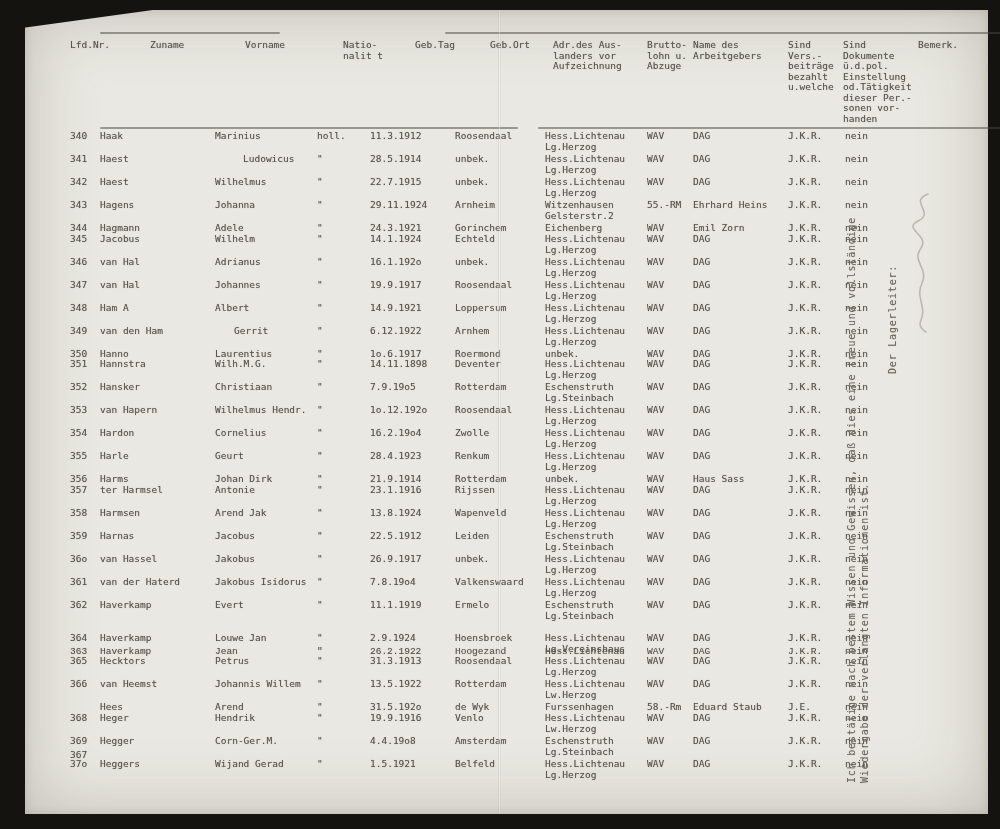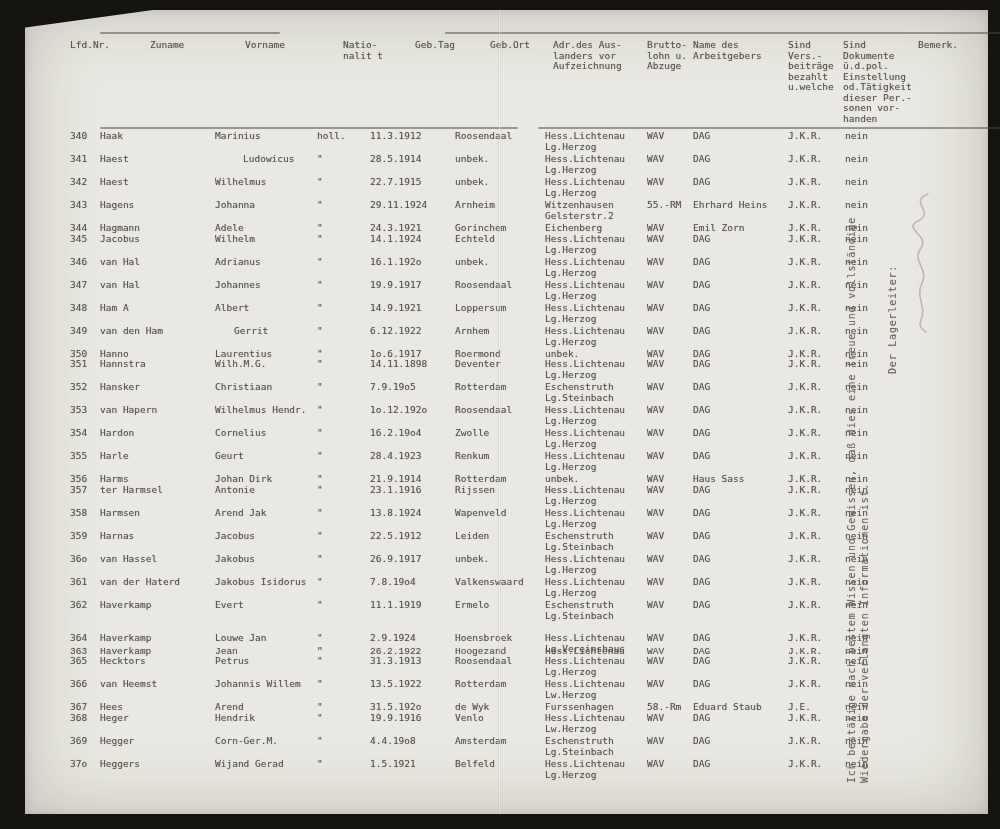--- a/index.html
+++ b/index.html
@@ -410,21 +410,21 @@
         <div class="cell ink" style="left: 292px;">"</div>
         <div class="cell ink" style="left: 345px;">13.5.1922</div>
         <div class="cell ink" style="left: 430px;">Rotterdam</div>
         <div class="cell ink" style="left: 520px;"><div>Hess.Lichtenau</div><div>Lw.Herzog</div></div>
         <div class="cell ink" style="left: 622px;">WAV</div>
         <div class="cell ink" style="left: 668px;">DAG</div>
         <div class="cell ink" style="left: 763px;">J.K.R.</div>
         <div class="cell ink" style="left: 820px;">nein</div>
       </div>
       <div class="trow" style="top: 691px;">
-        <div class="cell ink" style="left: 45px;">367</div>
+        <div class="cell ink" style="left: 45px; margin-top: 48px;">367</div>
         <div class="cell ink" style="left: 75px;">Hees</div>
         <div class="cell ink" style="left: 190px;">Arend</div>
         <div class="cell ink" style="left: 292px;">"</div>
         <div class="cell ink" style="left: 345px;">31.5.192o</div>
         <div class="cell ink" style="left: 430px;">de Wyk</div>
         <div class="cell ink" style="left: 520px;"><div>Furssenhagen</div></div>
         <div class="cell ink" style="left: 622px;">58.-Rm</div>
         <div class="cell ink" style="left: 668px;">Eduard Staub</div>
         <div class="cell ink" style="left: 763px;">J.E.</div>
         <div class="cell ink" style="left: 820px;">nein</div>

